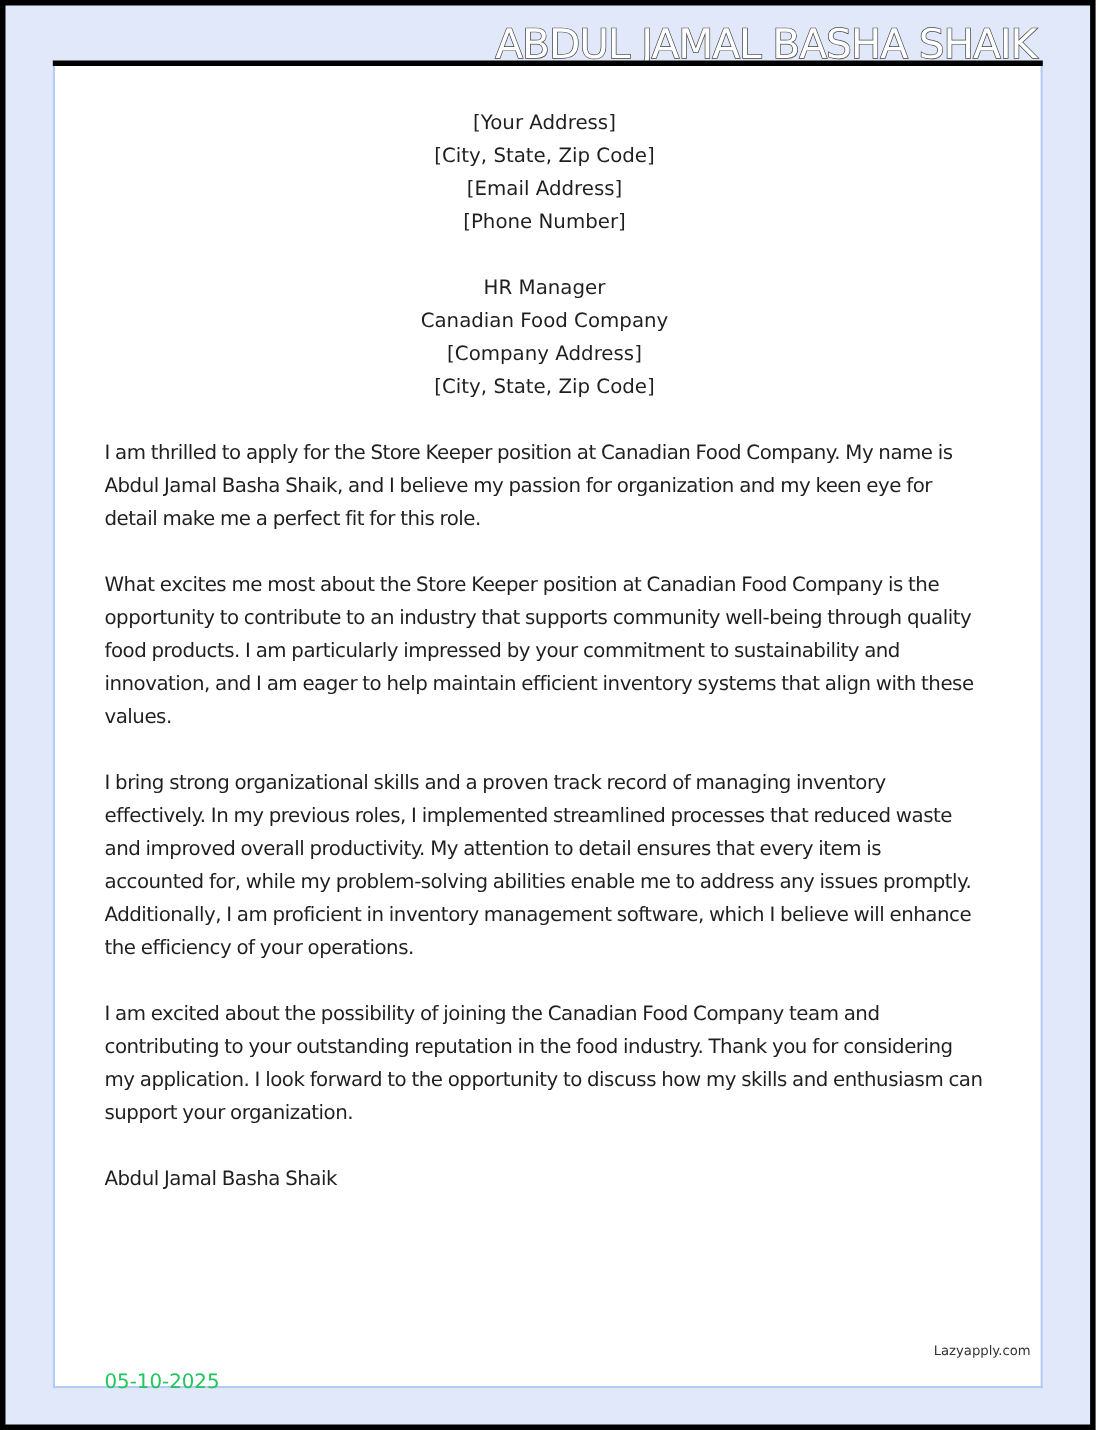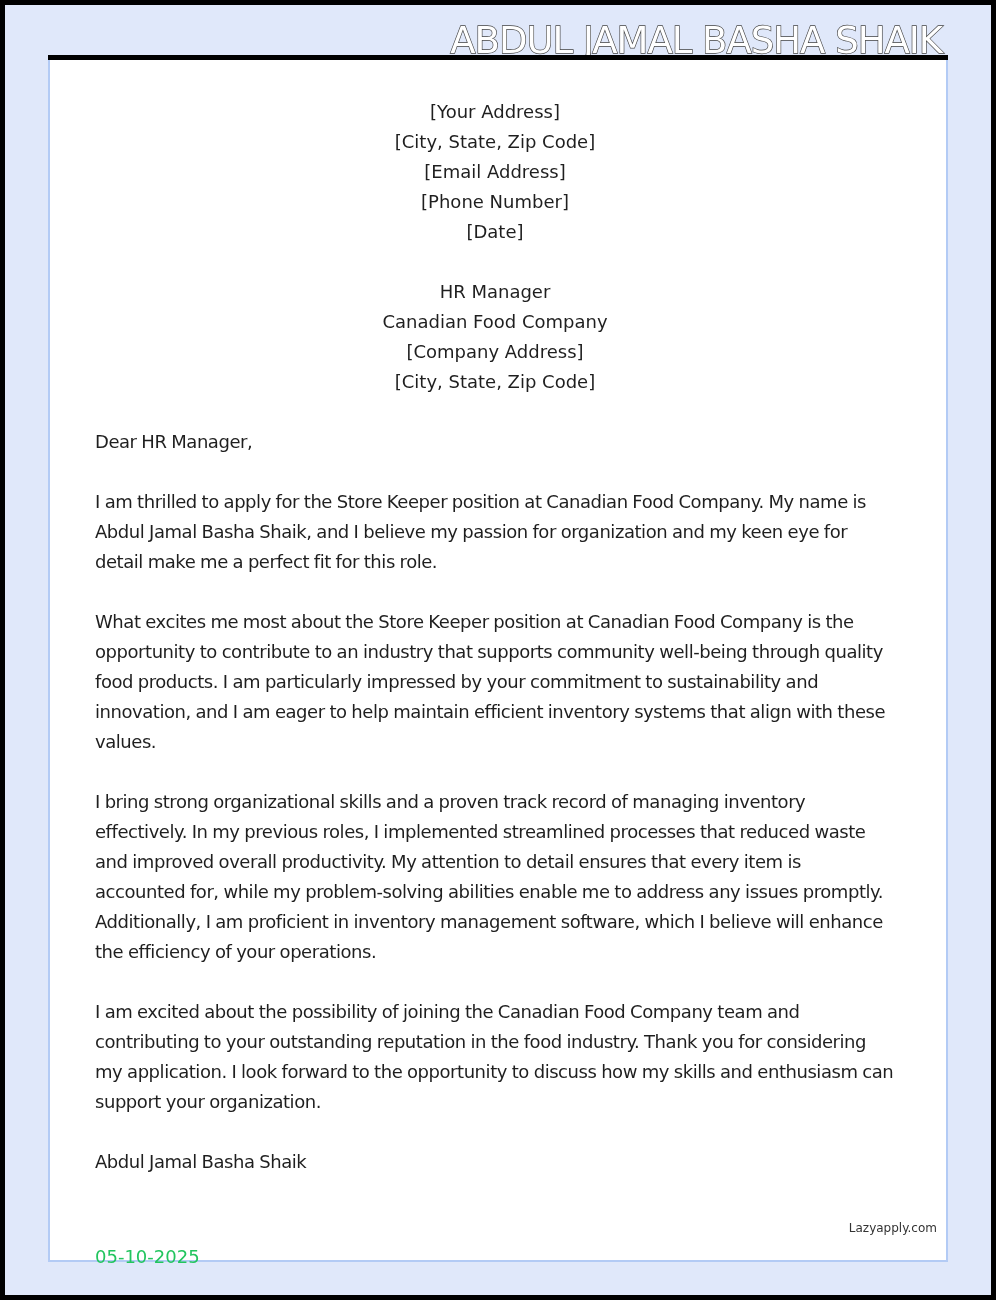--- a/index.html
+++ b/index.html
@@ -79,29 +79,27 @@
   <div class="top-bar"></div>
   <div class="page"></div>
 </div>
 
 <div class="letter">
   <div class="block">
     <span class="line">[Your Address]</span>
     <span class="line">[City, State, Zip Code]</span>
     <span class="line">[Email Address]</span>
     <span class="line">[Phone Number]</span>
-    <span class="line">[Date]</span>
   </div>
   <div class="block">
     <span class="line">HR Manager</span>
     <span class="line">Canadian Food Company</span>
     <span class="line">[Company Address]</span>
     <span class="line">[City, State, Zip Code]</span>
   </div>
-  <p>Dear HR Manager,</p>
   <p>I am thrilled to apply for the Store Keeper position at Canadian Food Company. My name is Abdul Jamal Basha Shaik, and I believe my passion for organization and my keen eye for detail make me a perfect fit for this role.</p>
   <p>What excites me most about the Store Keeper position at Canadian Food Company is the opportunity to contribute to an industry that supports community well-being through quality food products. I am particularly impressed by your commitment to sustainability and innovation, and I am eager to help maintain efficient inventory systems that align with these values.</p>
   <p>I bring strong organizational skills and a proven track record of managing inventory effectively. In my previous roles, I implemented streamlined processes that reduced waste and improved overall productivity. My attention to detail ensures that every item is accounted for, while my problem-solving abilities enable me to address any issues promptly. Additionally, I am proficient in inventory management software, which I believe will enhance the efficiency of your operations.</p>
   <p>I am excited about the possibility of joining the Canadian Food Company team and contributing to your outstanding reputation in the food industry. Thank you for considering my application. I look forward to the opportunity to discuss how my skills and enthusiasm can support your organization.</p>
   <p>Abdul Jamal Basha Shaik</p>
 </div>
 
 <div class="date-footer">05-10-2025</div>
 <div class="brand-footer">Lazyapply.com</div>
 

